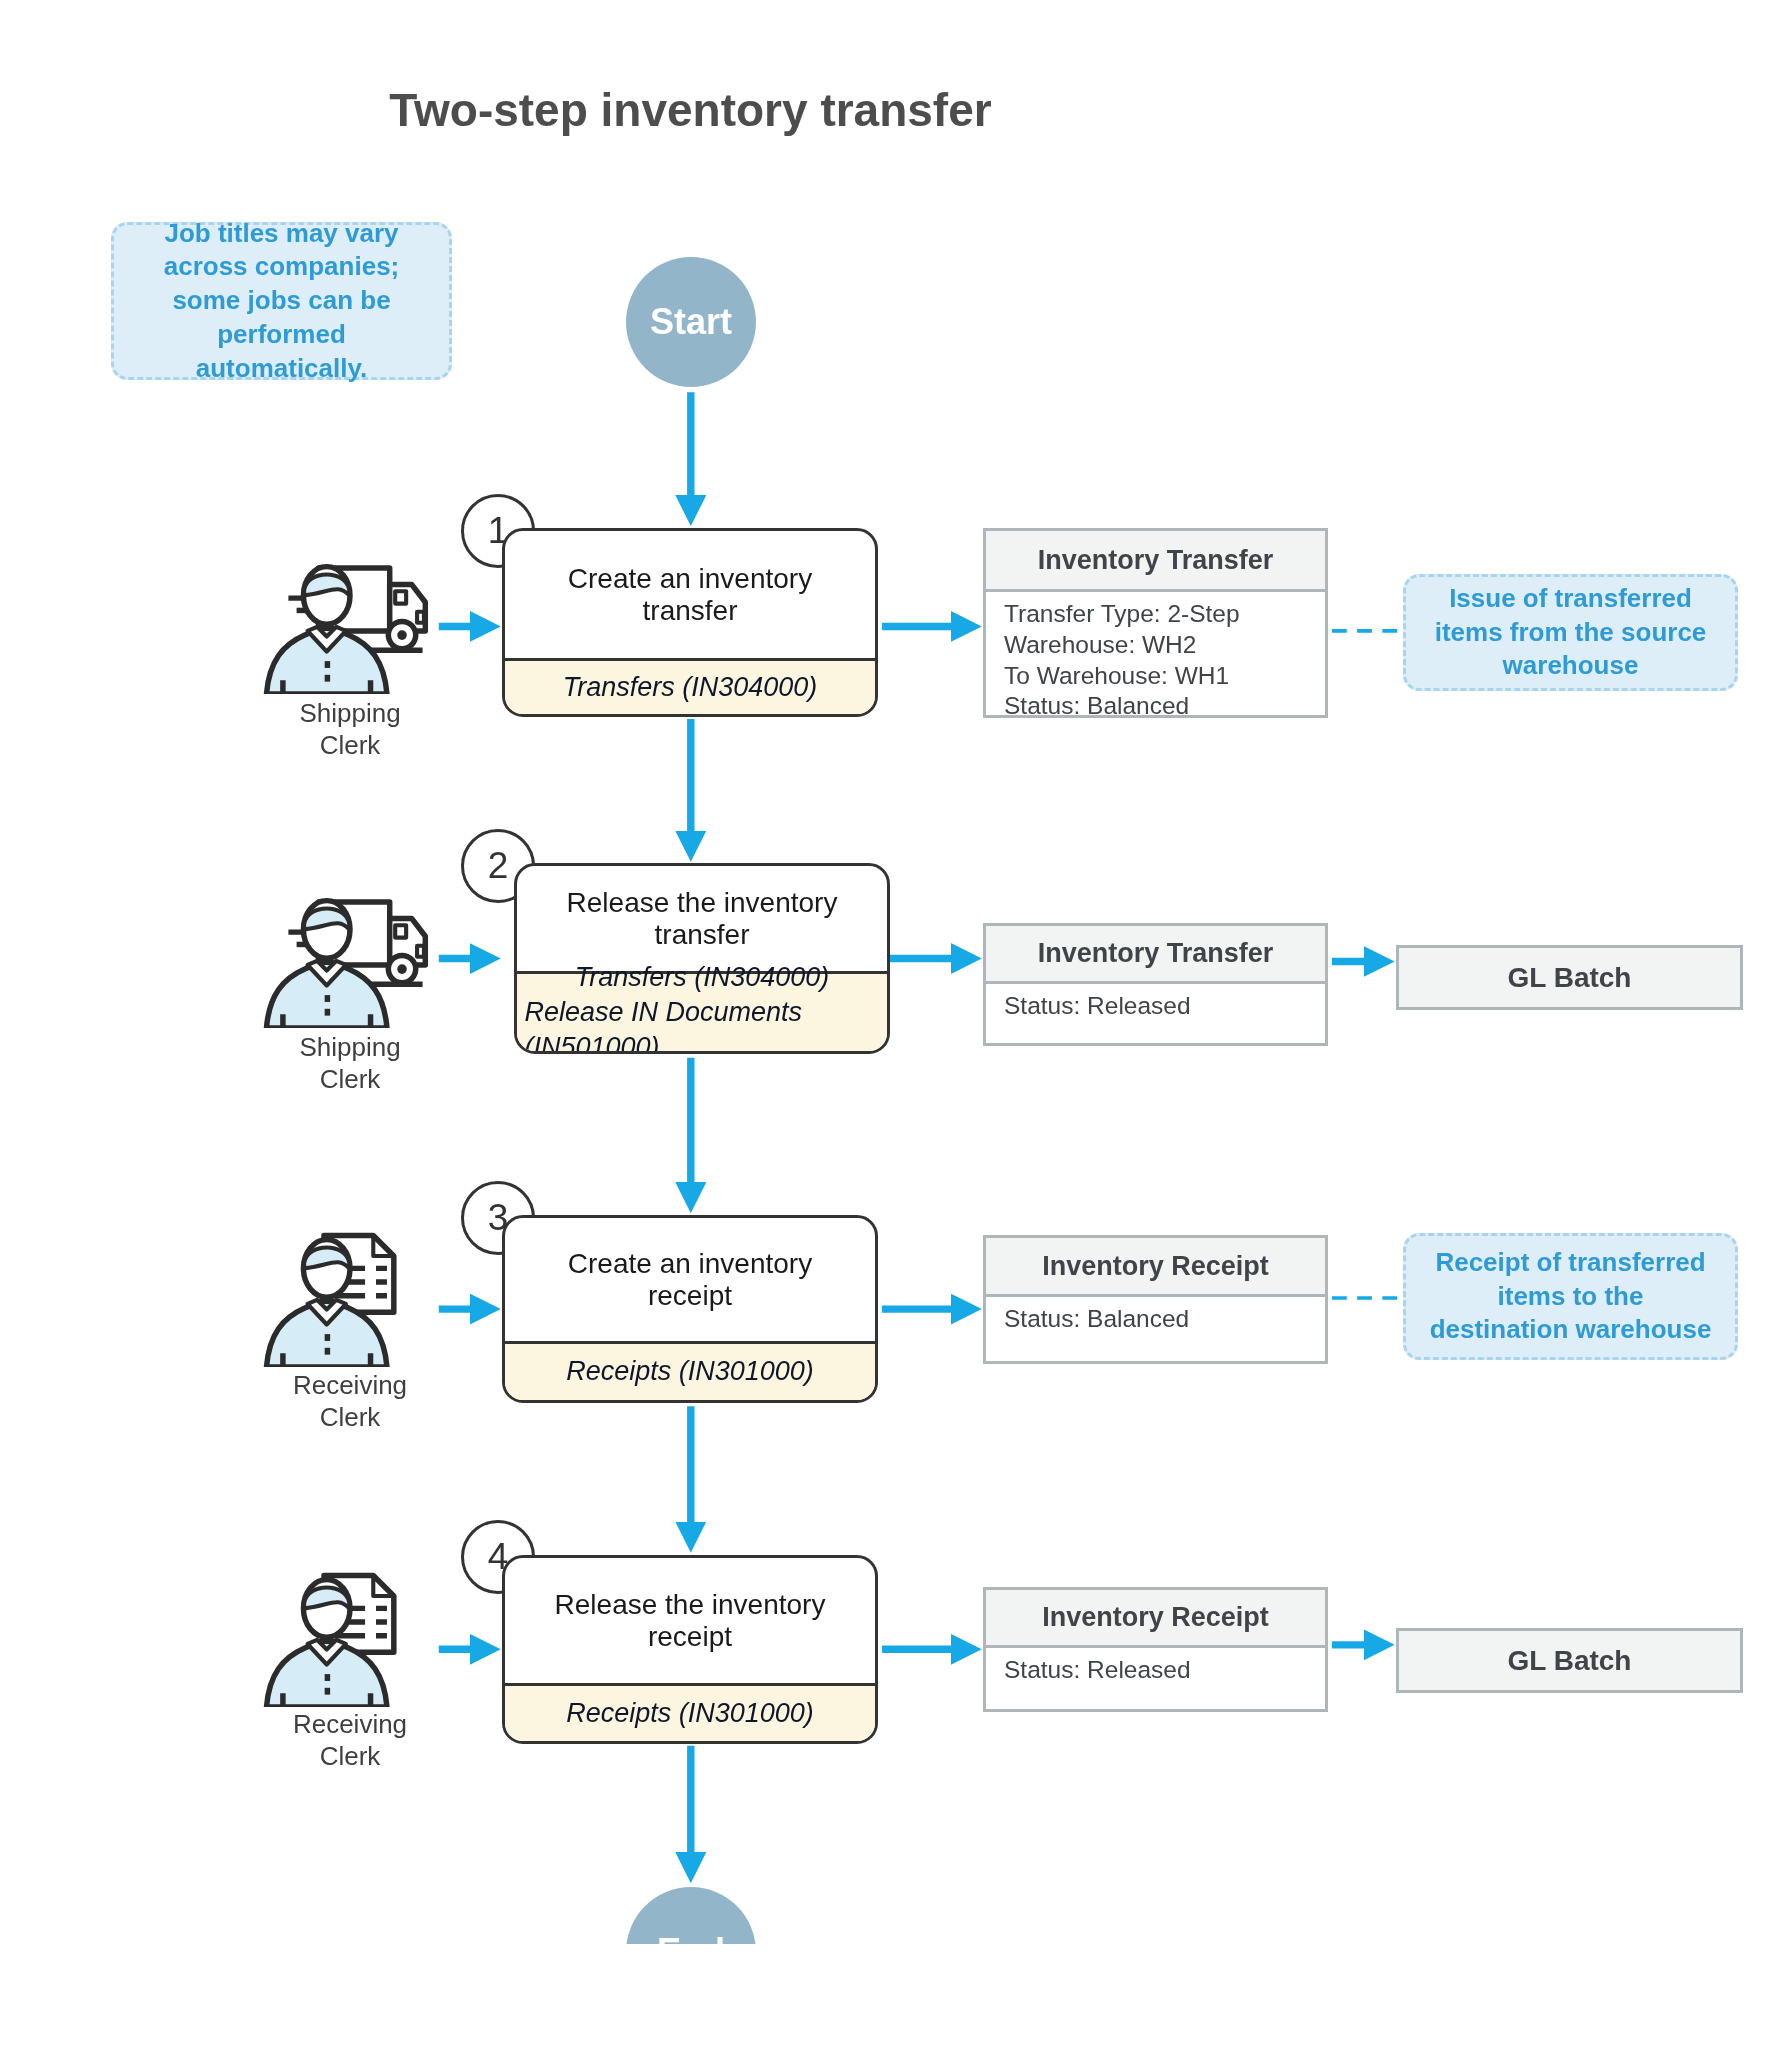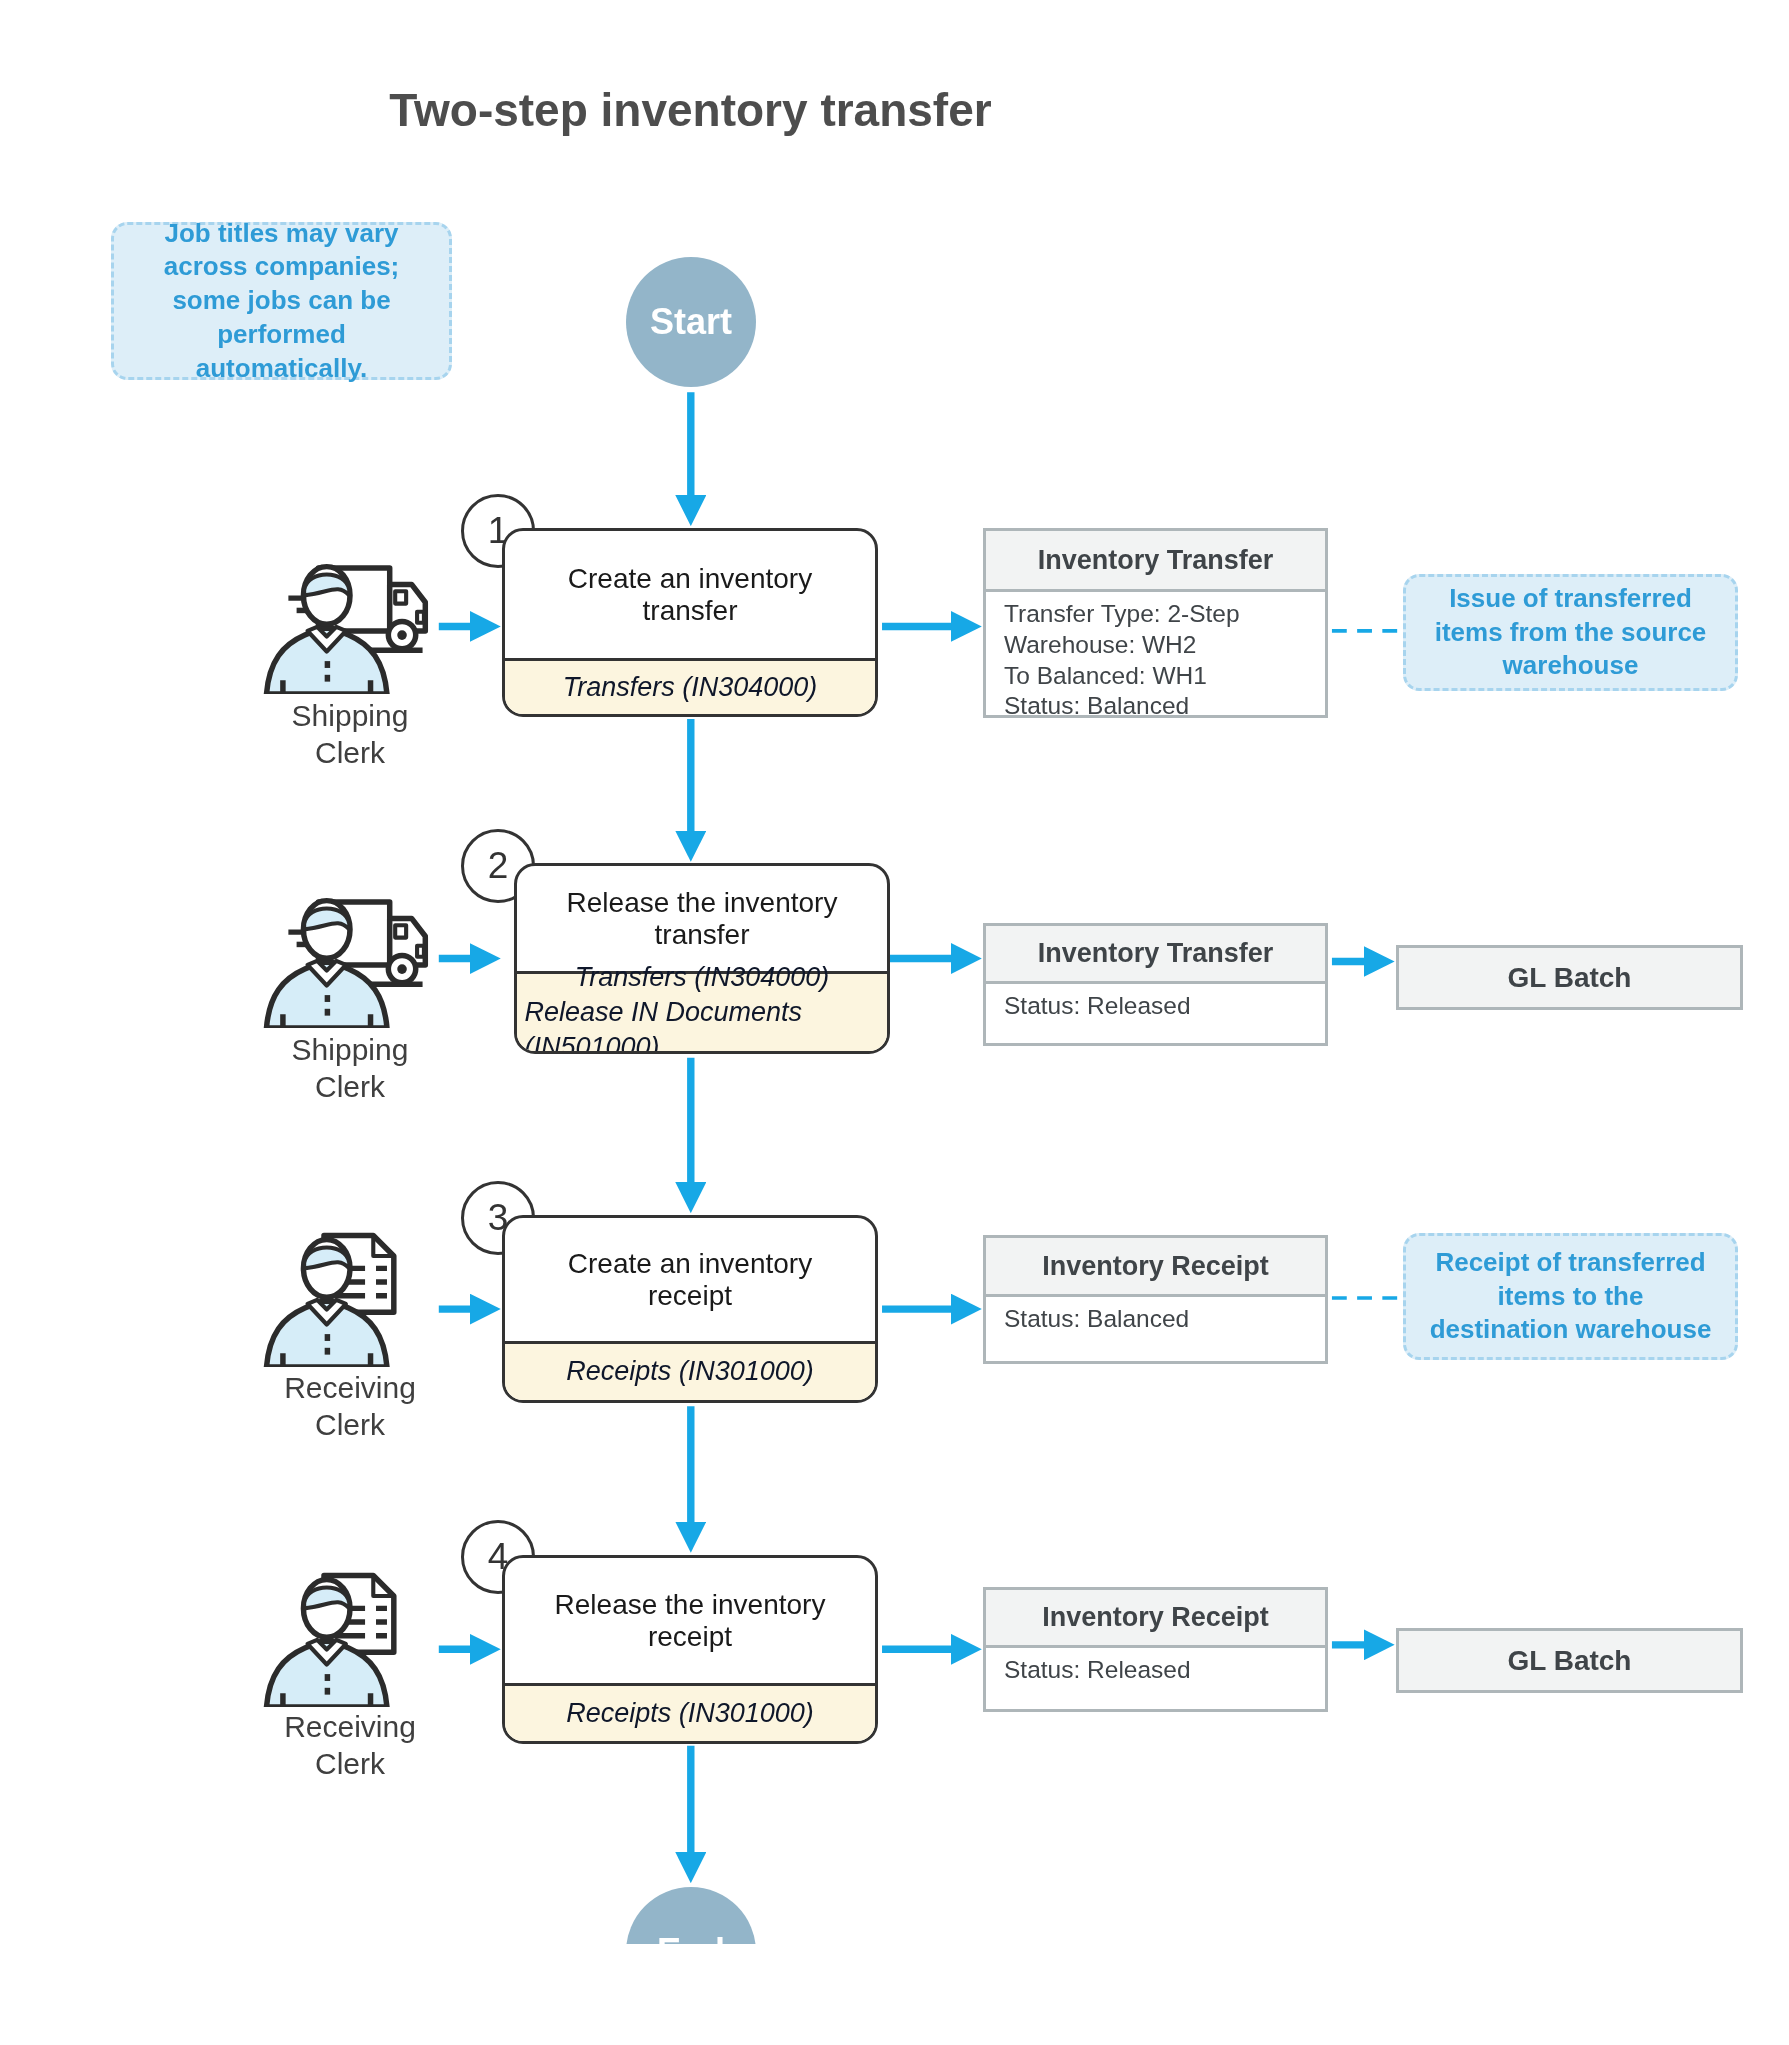--- a/index.html
+++ b/index.html
@@ -31,21 +31,21 @@
   .artifact{position:absolute;left:983px;width:345px;border:3px solid #aeb6b9;background:#ffffff;z-index:2;}
   .artifact .hd{background:#f2f3f3;border-bottom:3px solid #aeb6b9;text-align:center;
     font-weight:bold;color:#3f4448;font-size:27px;display:flex;align-items:center;justify-content:center;}
   .artifact .bd{padding:7.4px 18px;color:#3f4448;font-size:24.5px;line-height:1.25;}
 
   .gl{position:absolute;left:1396px;width:347px;height:65px;background:#f2f3f3;border:3px solid #aeb6b9;
     display:flex;align-items:center;justify-content:center;font-weight:bold;font-size:28px;color:#3f4448;z-index:2;margin-top:16px;}
 
   .actor{position:absolute;left:261px;width:178px;text-align:center;}
   .actor-label{position:absolute;left:261px;width:178px;text-align:center;color:#3f3f3f;
-    font-size:30px;line-height:1.22;}
+    font-size:26px;line-height:1.22;}
   .actor-label span{display:inline-block;width:141px;}
 
   #connectors{position:absolute;left:0;top:0;z-index:0;}
 </style>
 </head>
 <body>
 
 <div id="canvas">
 
   <svg id="connectors" width="1790" height="2046" viewBox="0 0 2415 2760">
@@ -118,21 +118,21 @@
     </svg>
   </div>
   <div class="actor-label" style="top:698px;">
     <span>Shipping Clerk</span>
   </div>
   <div class="artifact" style="top:528px;">
     <div class="hd" style="height:61px;">Inventory Transfer</div>
     <div class="bd" style="height:123px;">
       <div>Transfer Type: 2-Step</div>
       <div>Warehouse: WH2</div>
-      <div>To Balanced: WH1</div>
+      <div>To Warehouse: WH1</div>
       <div>Status: Balanced</div>
     </div>
   </div>
   <div class="note" style="left:1403px;top:574px;width:335px;height:117px;">Issue of transferred items from the source warehouse</div>
 
   <div class="badge" style="left:461px;top:829px;">2</div>
   <div class="pbox" style="top:863px;height:191px;margin-left:12px;">
     <div class="action">Release the inventory transfer</div>
     <div class="screens" style="height:77px;">
       <div>Transfers (IN304000)</div>

